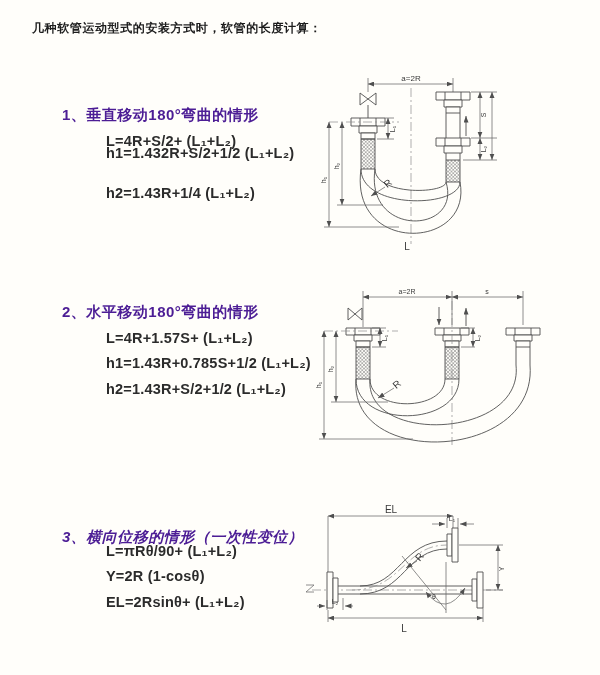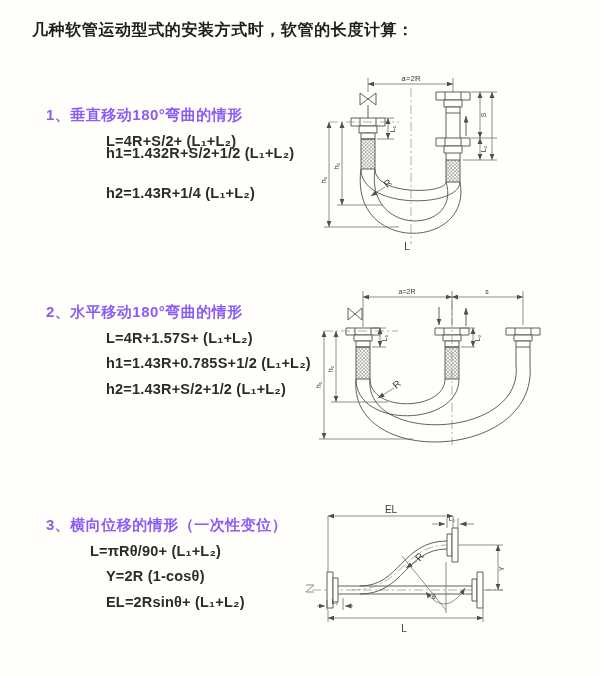--- a/index.html
+++ b/index.html
@@ -5,25 +5,25 @@
   html,body { margin:0; padding:0; }
   body {
     width:600px; height:675px;
     background:#fffefa;
     font-family:"Liberation Sans", sans-serif;
     position:relative;
     overflow:hidden;
   }
   .title {
     position:absolute; left:32px; top:20px;
-    font-size:16px; font-weight:700; color:#1d1d1d; letter-spacing:0.6px;
+    font-size:12px; font-weight:700; color:#1d1d1d; letter-spacing:0.6px;
   }
   .sec-heading {
     position:absolute;
-    font-size:15px; font-weight:700; color:#8b5cf6; letter-spacing:0.5px;
+    font-size:15px; font-weight:700; color:#4c1d95; letter-spacing:0.5px;margin-left:16px;
   }
   .formula {
     position:absolute;
     font-size:14.5px; font-weight:700; color:#2b2b2b; letter-spacing:0.2px;margin-left:36px;
   }
   svg { position:absolute; }
   svg * { vector-effect:non-scaling-stroke; }
   .ln   { stroke:#4f4f4f; stroke-width:0.9; fill:none; }
   .lnth { stroke:#6a6a6a; stroke-width:0.75; fill:none; }
   .cl   { stroke:#8c8c8c; stroke-width:0.7; fill:none; stroke-dasharray:9 3 2 3; }
@@ -47,22 +47,22 @@
 </div>
 
 <div>
   <div class="sec-heading" style="left:46px; top:303px;">2、水平移动180°弯曲的情形</div>
   <div class="formula" style="left:70px; top:330px;">L=4R+1.57S+ (L₁+L₂)</div>
   <div class="formula" style="left:70px; top:355px;">h1=1.43R+0.785S+1/2 (L₁+L₂)</div>
   <div class="formula" style="left:70px; top:381px;">h2=1.43R+S/2+1/2 (L₁+L₂)</div>
 </div>
 
 <div>
-  <div class="sec-heading" style="left:46px; top:516px;">3、横向位移的情形（一次性变位）</div>
-  <div class="formula" style="left:54px; top:543px;">L=πRθ/90+ (L₁+L₂)</div>
+  <div class="sec-heading" style="left:46px; top:528px;font-style:italic;">3、横向位移的情形（一次性变位）</div>
+  <div class="formula" style="left:70px; top:543px;">L=πRθ/90+ (L₁+L₂)</div>
   <div class="formula" style="left:70px; top:568px;">Y=2R (1-cosθ)</div>
   <div class="formula" style="left:70px; top:594px;">EL=2Rsinθ+ (L₁+L₂)</div>
 </div>
 
 <svg style="left:315px; top:70px;" width="272" height="190" viewBox="0 0 272 190">
   <defs>
     <marker id="aE1" markerWidth="8" markerHeight="7" refX="6.5" refY="2.5" orient="auto" markerUnits="userSpaceOnUse">
       <path d="M0,0 L6.5,2.5 L0,5 z" fill="#4f4f4f"></path>
     </marker>
     <marker id="aS1" markerWidth="8" markerHeight="7" refX="0.5" refY="2.5" orient="auto" markerUnits="userSpaceOnUse">

